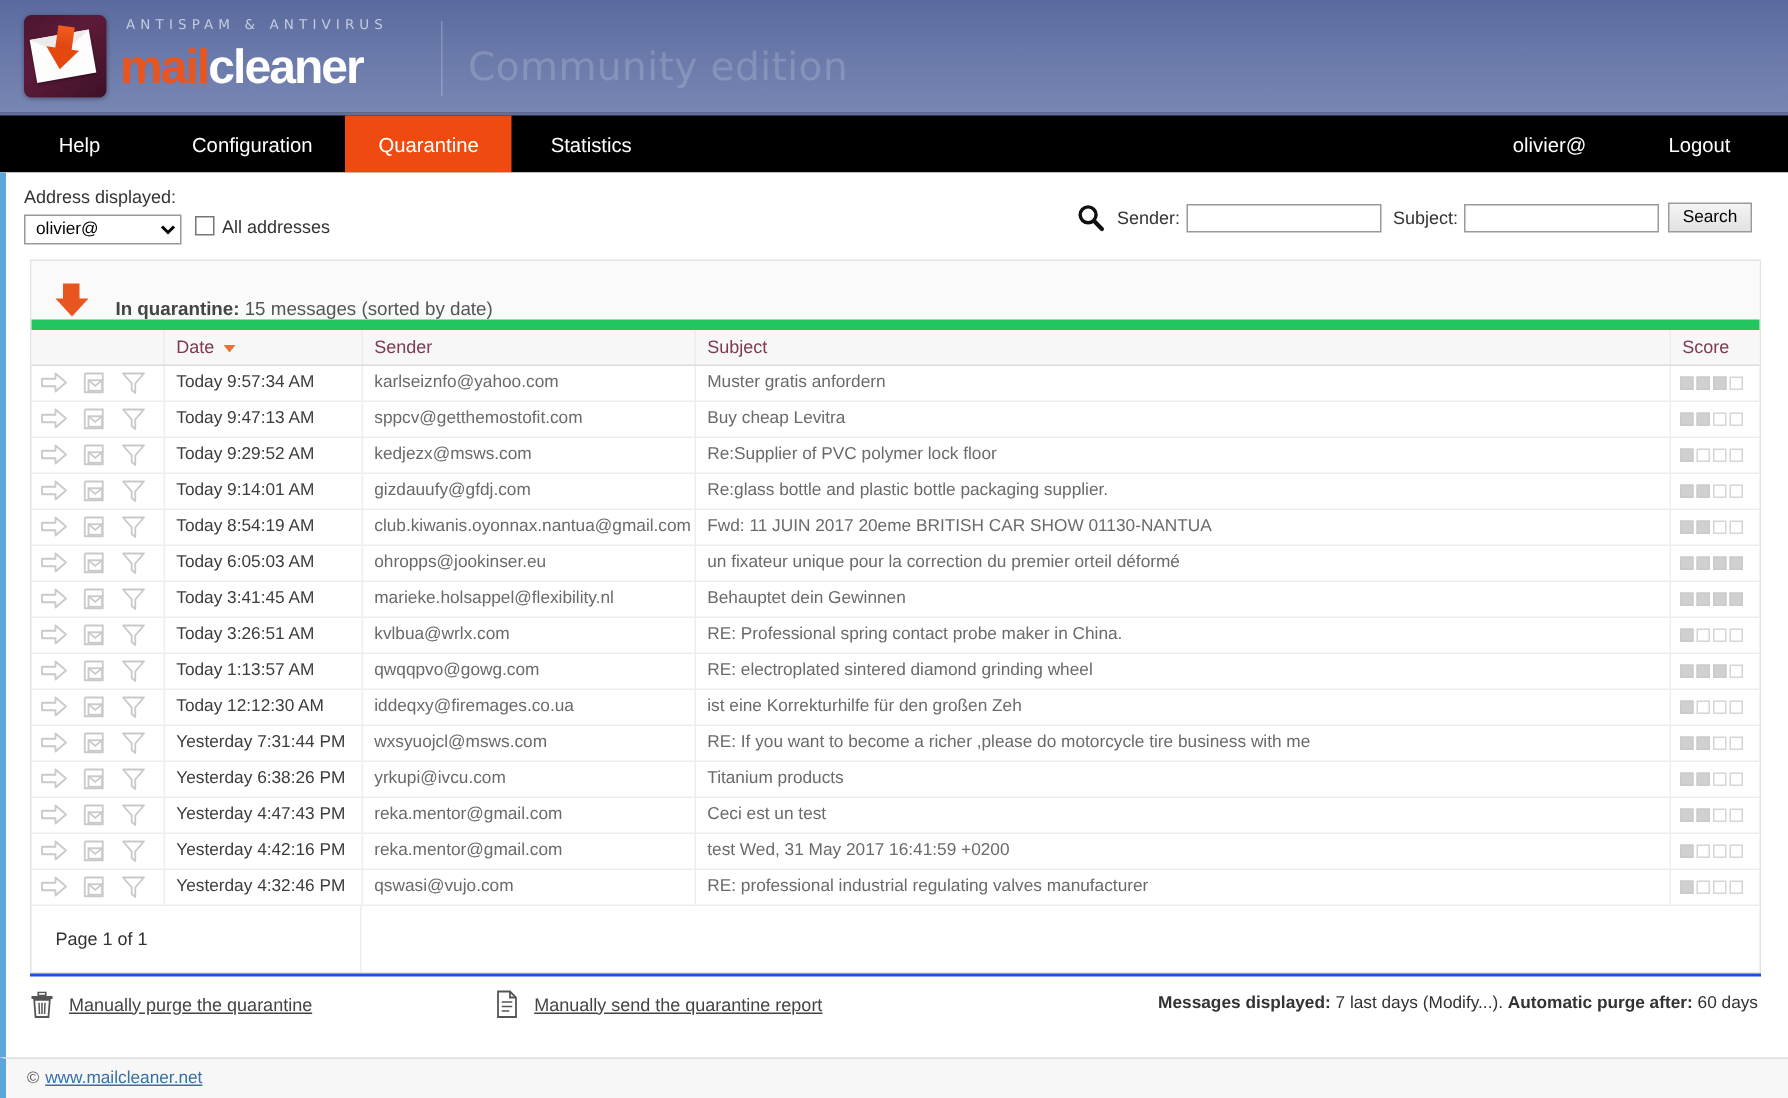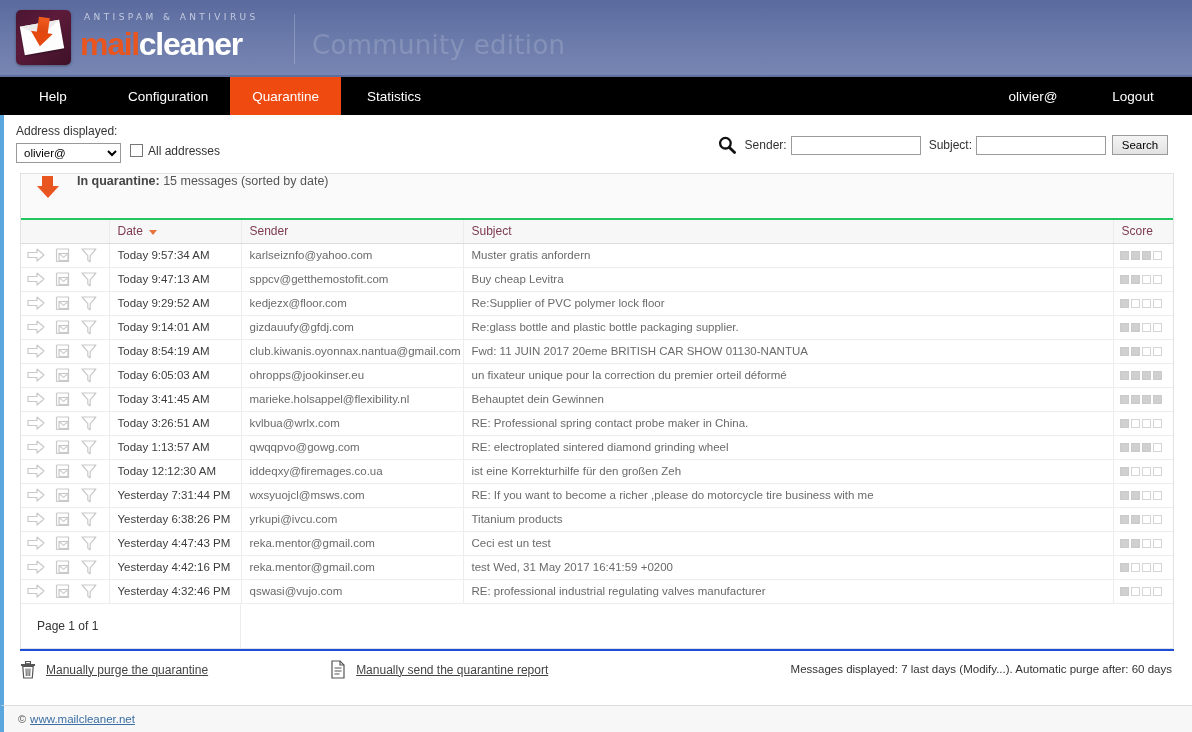--- a/index.html
+++ b/index.html
@@ -158,22 +158,22 @@
 
   
   .panel {
     margin: 0 18px 0 16px;
     border: 1px solid #e2e2e2;
     background:#fff;
   }
   .panel-head {
     height: 46px;
     background: #fafafa;
-    border-bottom: 2px solid #22c55e;
-    display:flex; align-items:flex-start;
+    border-bottom: 7px solid #22c55e;
+    display:flex; align-items:flex-end;
     padding-left: 16px;
   }
   .down-arrow { width: 22px; height:26px; margin-right: 18px; position:relative; }
   .down-arrow .s { position:absolute; left:5px; top:2px; width:11px; height:12px; background:#e8551f; }
   .down-arrow .h { position:absolute; left:0px; top:12px; width:0;height:0;
     border-left:11px solid transparent; border-right:11px solid transparent; border-top:12px solid #e8551f;}
   .panel-head .txt { font-size: 12.5px; color:#555; }
   .panel-head .txt b { color:#444; }
 
   
@@ -238,21 +238,21 @@
   .act { display:flex; align-items:center; margin-right: 36px; }
   .act svg { display:block; margin-right: 10px; }
   .act a {
     font-size: 12px; color:#444; text-decoration: underline; cursor:pointer;
   }
   .act.second { margin-left: 86px; }
   .msgs-info {
     position:absolute; right: 2px; top: 12px;
     font-size: 11.5px; color:#333;
   }
-  .msgs-info b { font-weight: normal; }
+  .msgs-info b { font-weight: bold; }
   .msgs-info a { color:#333; cursor:pointer;}
 
   
   .footer {
     position:absolute; left:0; bottom:0;
     width: 1192px; height: 27px;
     background: #f7f7f7;
     border-top: 1px solid #dedede;
     display:flex; align-items:center;
     padding-left: 14px;
@@ -408,21 +408,21 @@
         <path d="M1.5 1 V13.5 H13.5 V5.5" fill="none" stroke="#c9c9c9" stroke-width="1.2"></path>
         <rect x="4" y="5.5" width="9" height="7" fill="#fff" stroke="#c9c9c9" stroke-width="1.2"></rect>
         <path d="M4 5.5 L8.5 9.3 L13 5.5" fill="none" stroke="#c9c9c9" stroke-width="1.1"></path>
       </svg>
       <svg width="16" height="15" viewBox="0 0 16 15">
         <path d="M1 1 H15 L9.2 7.6 V14 L6.8 12 V7.6 Z" fill="#fff" stroke="#c9c9c9" stroke-width="1.2" stroke-linejoin="round"></path>
       </svg>
     </div>
               </td>
               <td class="date">Today 9:29:52 AM</td>
-              <td class="sender">kedjezx@floor.com</td>
+              <td class="sender">kedjezx@msws.com</td>
               <td class="subject">Re:Supplier of PVC polymer lock floor</td>
               <td class="score">
                 <div class="score-boxes">
                   <span class="sb on"></span>
                   <span class="sb"></span>
                   <span class="sb"></span>
                   <span class="sb"></span>
                 </div>
               </td>
             </tr>

